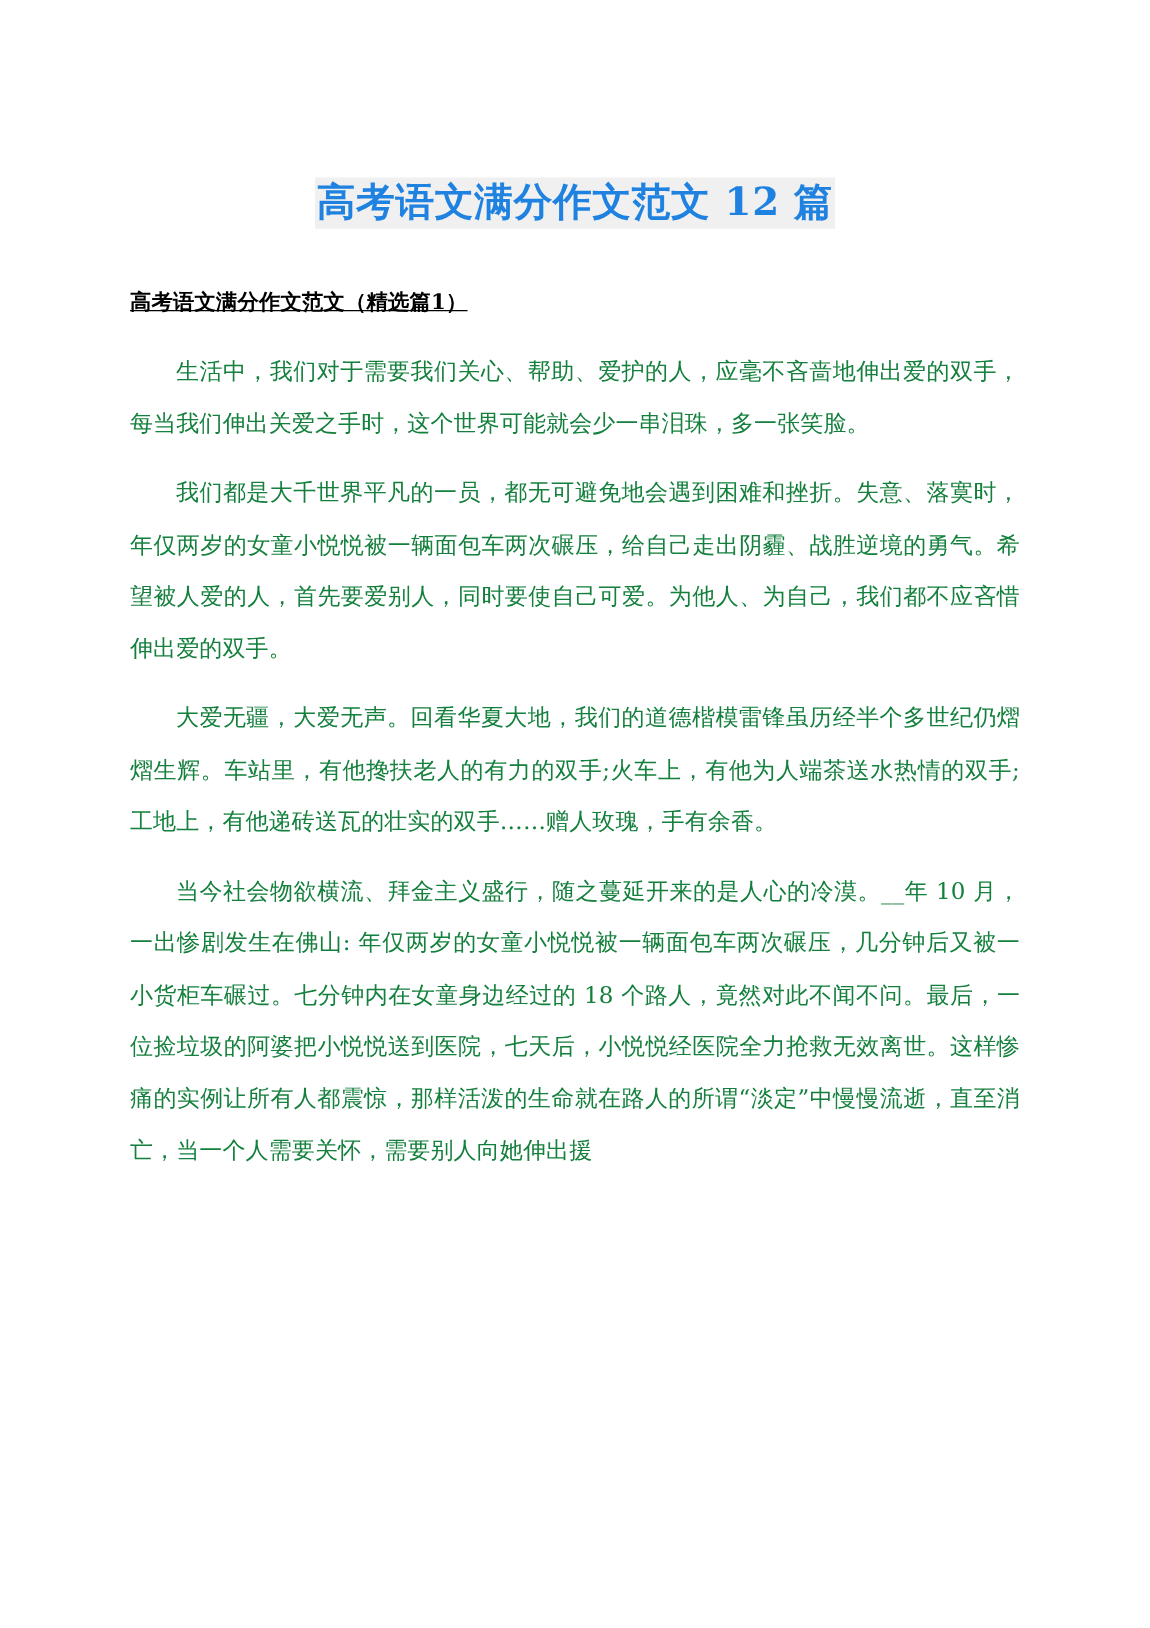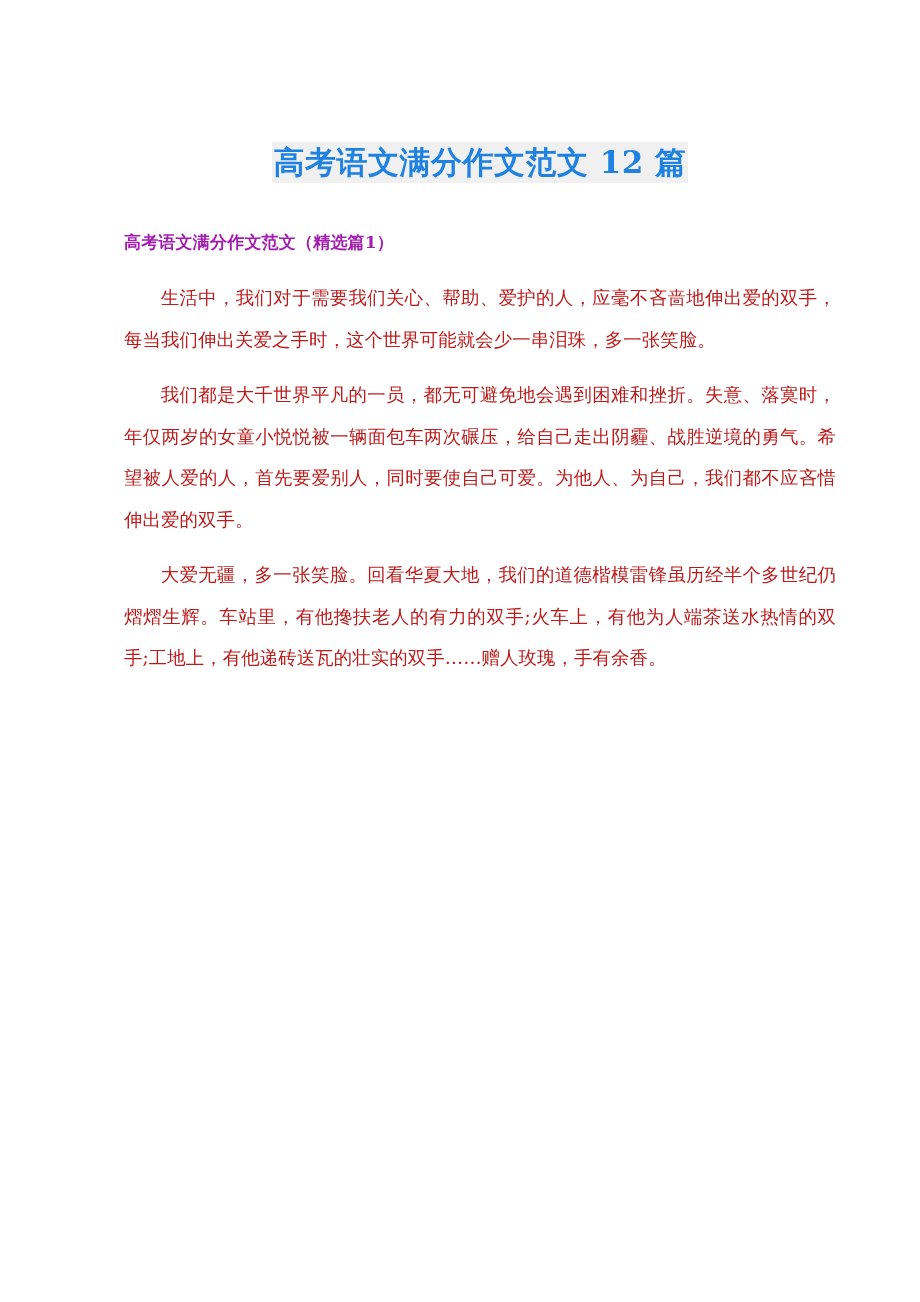--- a/index.html
+++ b/index.html
@@ -14,21 +14,20 @@
     font-family: "DejaVu Serif", "Liberation Serif", serif;
     -webkit-font-smoothing: antialiased;
   }
 
   .page {
     position: relative;
     width: 768px;
     height: 1302px;
     background: #ffffff;
     box-sizing: border-box;
-    margin-left: 20px;
   }
 
   .content {
     position: absolute;
     left: 104px;
     top: 0;
     width: 712px;
   }
 
   
@@ -48,36 +47,37 @@
     padding: 2px 1px 3px 1px;
   }
 
   
   .doc-subtitle {
     margin: 0;
     padding: 0;
     font-size: 17px;
     line-height: 26px;
     font-weight: 700;
-    color: #a21caf;
+    color: #000000;
     text-align: left;
     margin-top: 44px;
     letter-spacing: 0.2px;
+    text-decoration: underline;
   }
 
   
   .body-wrap {
     margin-top: 22px;
   }
   p.para {
     margin: 0 0 0 0;
     padding: 0;
     font-size: 18.4px;
     line-height: 41.5px;
-    color: #b91c1c;
+    color: #15803d;
     text-align: justify;
     text-justify: inter-ideograph;
     text-indent: 2em;
     letter-spacing: 0.1px;
   }
   p.para + p.para {
     margin-top: 14px;
   }
 </style>
 </head>
@@ -86,17 +86,18 @@
 <div class="page">
   <div class="content">
 
     <h1 class="doc-title"><span class="hl">高考语文满分作文范文 12 篇</span></h1>
 
     <h2 class="doc-subtitle">高考语文满分作文范文（精选篇1）</h2>
 
     <div class="body-wrap">
       <p class="para">生活中，我们对于需要我们关心、帮助、爱护的人，应毫不吝啬地伸出爱的双手，每当我们伸出关爱之手时，这个世界可能就会少一串泪珠，多一张笑脸。</p>
       <p class="para">我们都是大千世界平凡的一员，都无可避免地会遇到困难和挫折。失意、落寞时，年仅两岁的女童小悦悦被一辆面包车两次碾压，给自己走出阴霾、战胜逆境的勇气。希望被人爱的人，首先要爱别人，同时要使自己可爱。为他人、为自己，我们都不应吝惜伸出爱的双手。</p>
-      <p class="para">大爱无疆，多一张笑脸。回看华夏大地，我们的道德楷模雷锋虽历经半个多世纪仍熠熠生辉。车站里，有他搀扶老人的有力的双手;火车上，有他为人端茶送水热情的双手;工地上，有他递砖送瓦的壮实的双手……赠人玫瑰，手有余香。</p>
+      <p class="para">大爱无疆，大爱无声。回看华夏大地，我们的道德楷模雷锋虽历经半个多世纪仍熠熠生辉。车站里，有他搀扶老人的有力的双手;火车上，有他为人端茶送水热情的双手;工地上，有他递砖送瓦的壮实的双手……赠人玫瑰，手有余香。</p>
+      <p class="para">当今社会物欲横流、拜金主义盛行，随之蔓延开来的是人心的冷漠。__年 10 月，一出惨剧发生在佛山: 年仅两岁的女童小悦悦被一辆面包车两次碾压，几分钟后又被一小货柜车碾过。七分钟内在女童身边经过的 18 个路人，竟然对此不闻不问。最后，一位捡垃圾的阿婆把小悦悦送到医院，七天后，小悦悦经医院全力抢救无效离世。这样惨痛的实例让所有人都震惊，那样活泼的生命就在路人的所谓“淡定”中慢慢流逝，直至消亡，当一个人需要关怀，需要别人向她伸出援</p>
     </div>
 
   </div>
 </div>
 
 </body></html>

